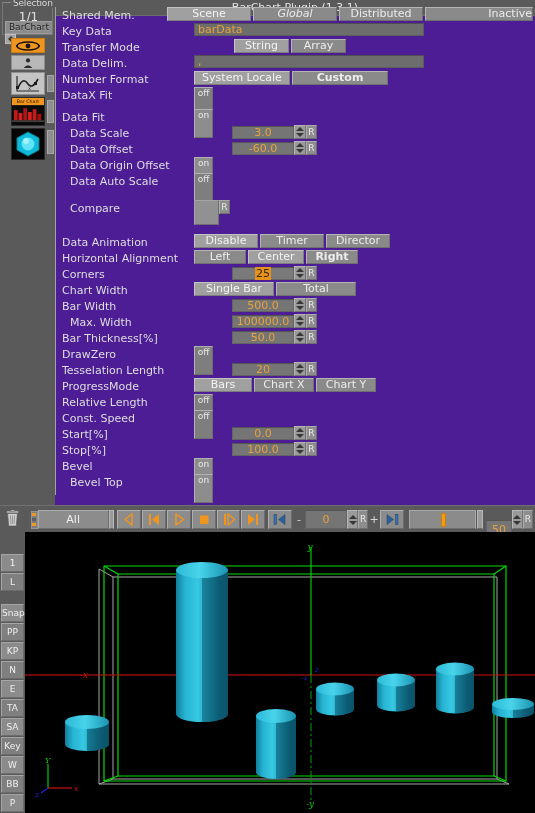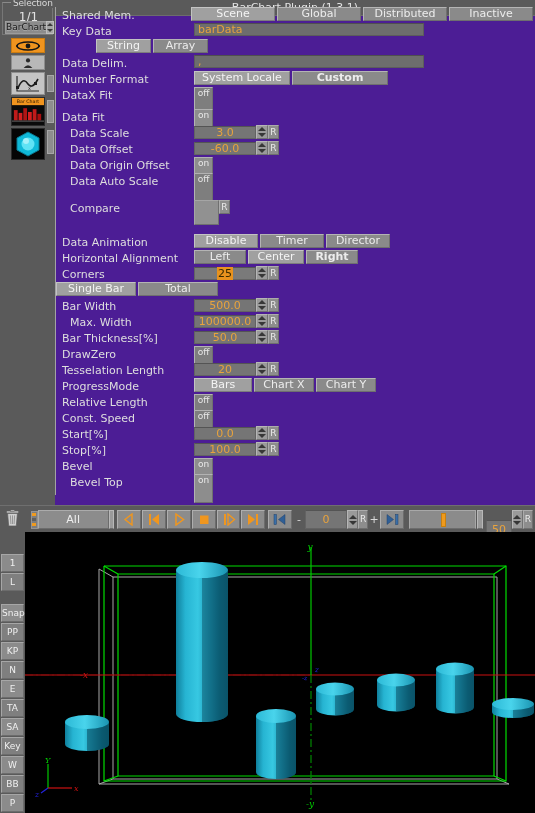--- a/index.html
+++ b/index.html
@@ -17,21 +17,21 @@
 
   
   #objcol { position:absolute; left:0; top:0; width:55px; height:505px; background:#5a5a5a; }
 
   .sel-box { position:absolute; left:2px; top:2px; width:51px; height:33px;
              border:1px solid #777; border-top-color:#8a8a8a; }
   .sel-legend { position:absolute; left:8px; top:-5px; background:#5a5a5a;
                 padding:0 2px; font-size:9px; color:#d8d8d8; letter-spacing:-.2px;}
   .sel-count { position:absolute; left:0; top:7px; width:51px; text-align:center;
                font-size:12px; color:#e2e2e2; }
-  .sel-row { position:absolute; left:2px; top:18px; width:47px; height:13px; display:flex; }
+  .sel-row { position:absolute; left:2px; top:18px; width:47px; height:13px; display:flex;flex-direction:column; }
   .sel-name { flex:1; background:#8b8b8b; border:1px solid #9c9c9c; border-right:none;
               font-size:9px; color:#1c1c1c; text-align:center; line-height:11px;
               text-shadow:0 1px 0 #aaa; }
   .sel-spin { width:11px; background:#a5a5a5; border:1px solid #bdbdbd;
               display:flex; flex-direction:column; justify-content:space-between;
               align-items:center; padding:1px 0; }
   .sel-spin i { display:block; width:0;height:0;border-left:3px solid transparent;
                 border-right:3px solid transparent; }
   .sel-spin i.up { border-bottom:3px solid #3a3a3a; }
   .sel-spin i.dn { border-top:3px solid #3a3a3a; }
@@ -84,21 +84,21 @@
          line-height:11px; text-align:center; font-family:inherit; cursor:pointer;
          padding:0;}
   .tgl.off { background:#7e7e7e; }
 
   
   .tfield { height:13px; background:#6d6d6d; border:1px solid #5c5c5c;
             border-top-color:#4f4f4f; color:#e8a33d; font-size:11px;
             line-height:11px; padding:0 3px; }
 
   
-  .num { display:flex; align-items:center; height:14px; }
+  .num { display:flex; align-items:center; height:14px;margin-left:38px; }
   .num .nval { width:62px; height:13px; background:#757575; border:1px solid #636363;
                border-top-color:#545454; color:#e8a33d; font-size:11px;
                line-height:11px; text-align:center; }
   .num .nval.sel { background:#7a7a7a; }
   .num .nval.sel span { background:#e8921e; color:#3a2a00; padding:0 1px; }
   .spin { width:12px; height:14px; background:#9a9a9a; border:1px solid #b6b6b6;
           border-bottom-color:#717171; border-right-color:#717171;
           display:flex; flex-direction:column; justify-content:center;
           align-items:center; gap:2px; cursor:pointer; }
   .spin i { width:0;height:0;border-left:4px solid transparent;
@@ -243,33 +243,34 @@
     <div id="props">
       <div id="titlebar">
         <div class="t">BarChart Plugin (1.3.1)</div>
       </div>
       <div id="propscroll">
           <div class="row">
             <div class="lbl">Shared Mem.</div>
             <div class="ctl">
               <div class="seg">
                 <button class="on" style="width: 84px;">Scene</button>
-                <button class="" style="width: 84px;">Global</button>
+                <button class="" style="width: 84px; font-style: italic;">Global</button>
                 <button class="" style="width: 84px;">Distributed</button>
-                <button class="" style="width: 84px;">Inactive</button>
+                <button class="" style="width: 108px; text-align: right;">Inactive</button>
               </div>
             </div>
           </div>
           <div class="row">
             <div class="lbl">Key Data</div>
             <div class="ctl">
               <div class="tfield" style="width: 230px;">barData</div>
             </div>
           </div>
           <div class="row">
+            <div class="lbl">Transfer Mode</div>
             <div class="ctl">
               <div class="seg">
                 <button class="on" style="width: 55px; margin-left: 40px;">String</button>
                 <button class="" style="width: 55px;">Array</button>
               </div>
             </div>
           </div>
           <div class="row">
             <div class="lbl">Data Delim.</div>
             <div class="ctl">
@@ -374,20 +375,21 @@
                 <div class="nval sel"><span>25</span></div>
                 <div class="spin">
                   <i class="up"></i>
                   <i class="dn"></i>
                 </div>
                 <div class="rbtn">R</div>
               </div>
             </div>
           </div>
           <div class="row">
+            <div class="lbl">Chart Width</div>
             <div class="ctl">
               <div class="seg">
                 <button class="on" style="width: 80px;">Single Bar</button>
                 <button class="" style="width: 80px;">Total</button>
               </div>
             </div>
           </div>
           <div class="row">
             <div class="lbl">Bar Width</div>
             <div class="ctl">

